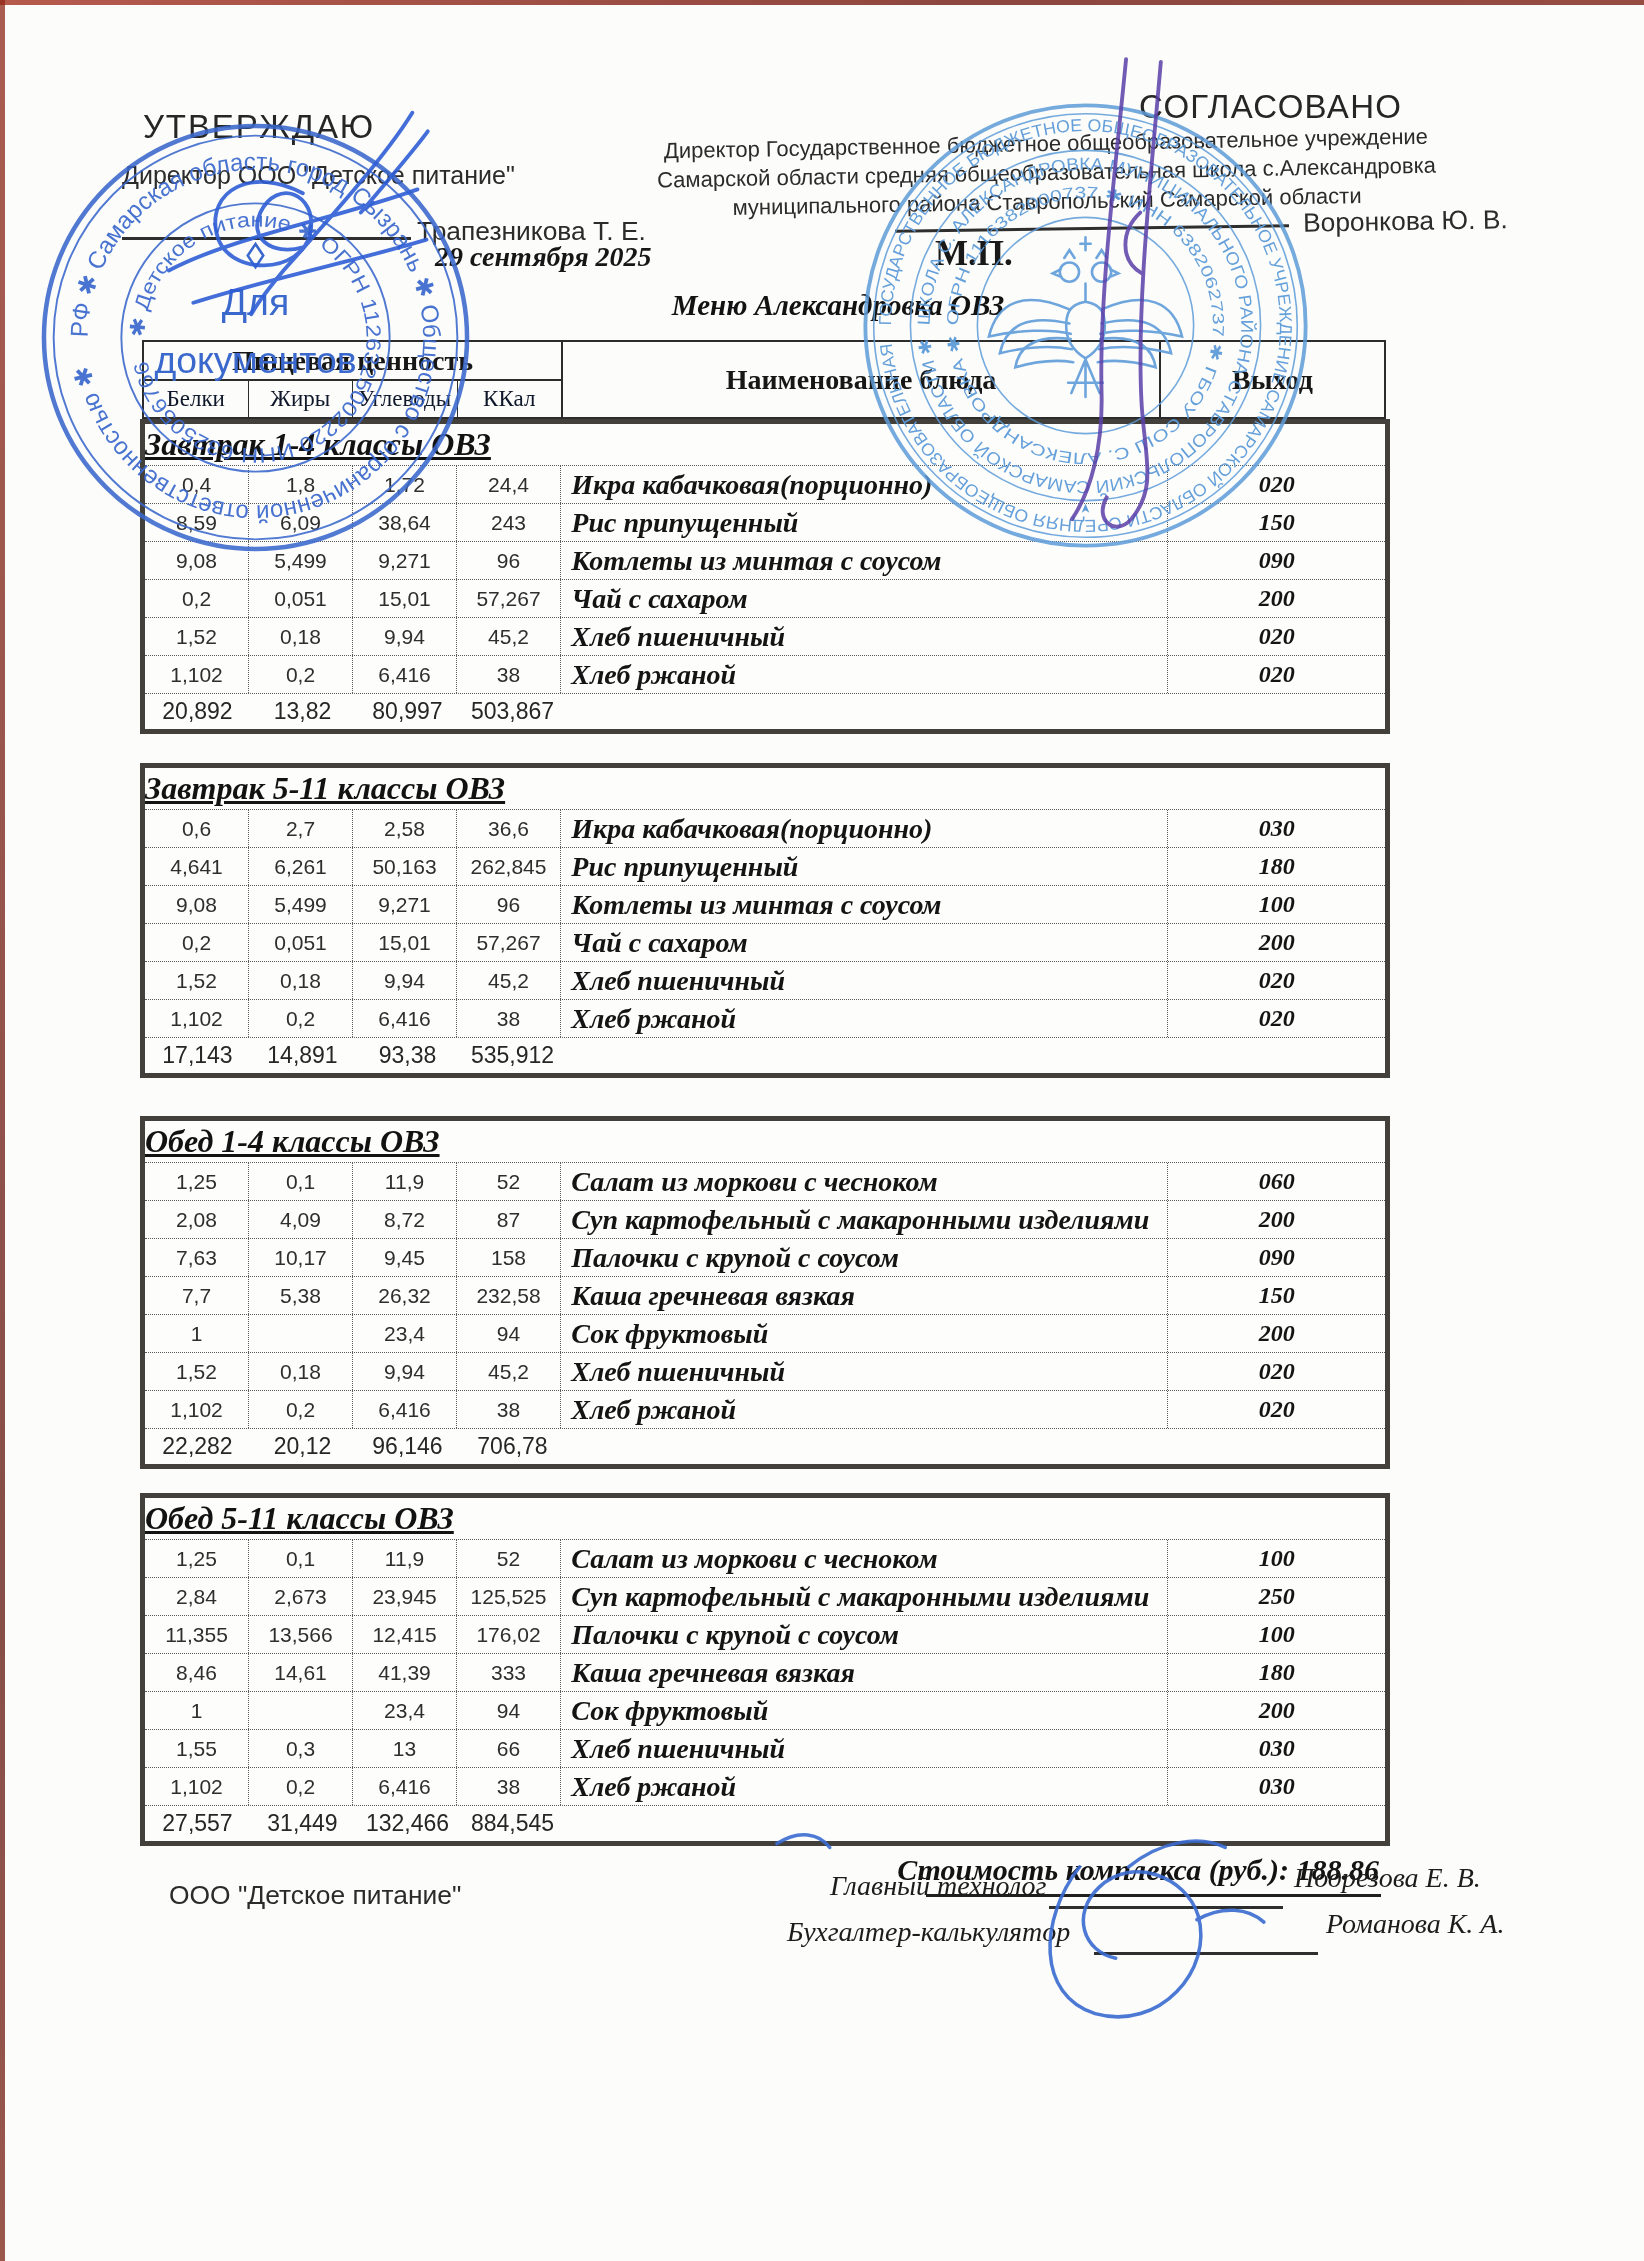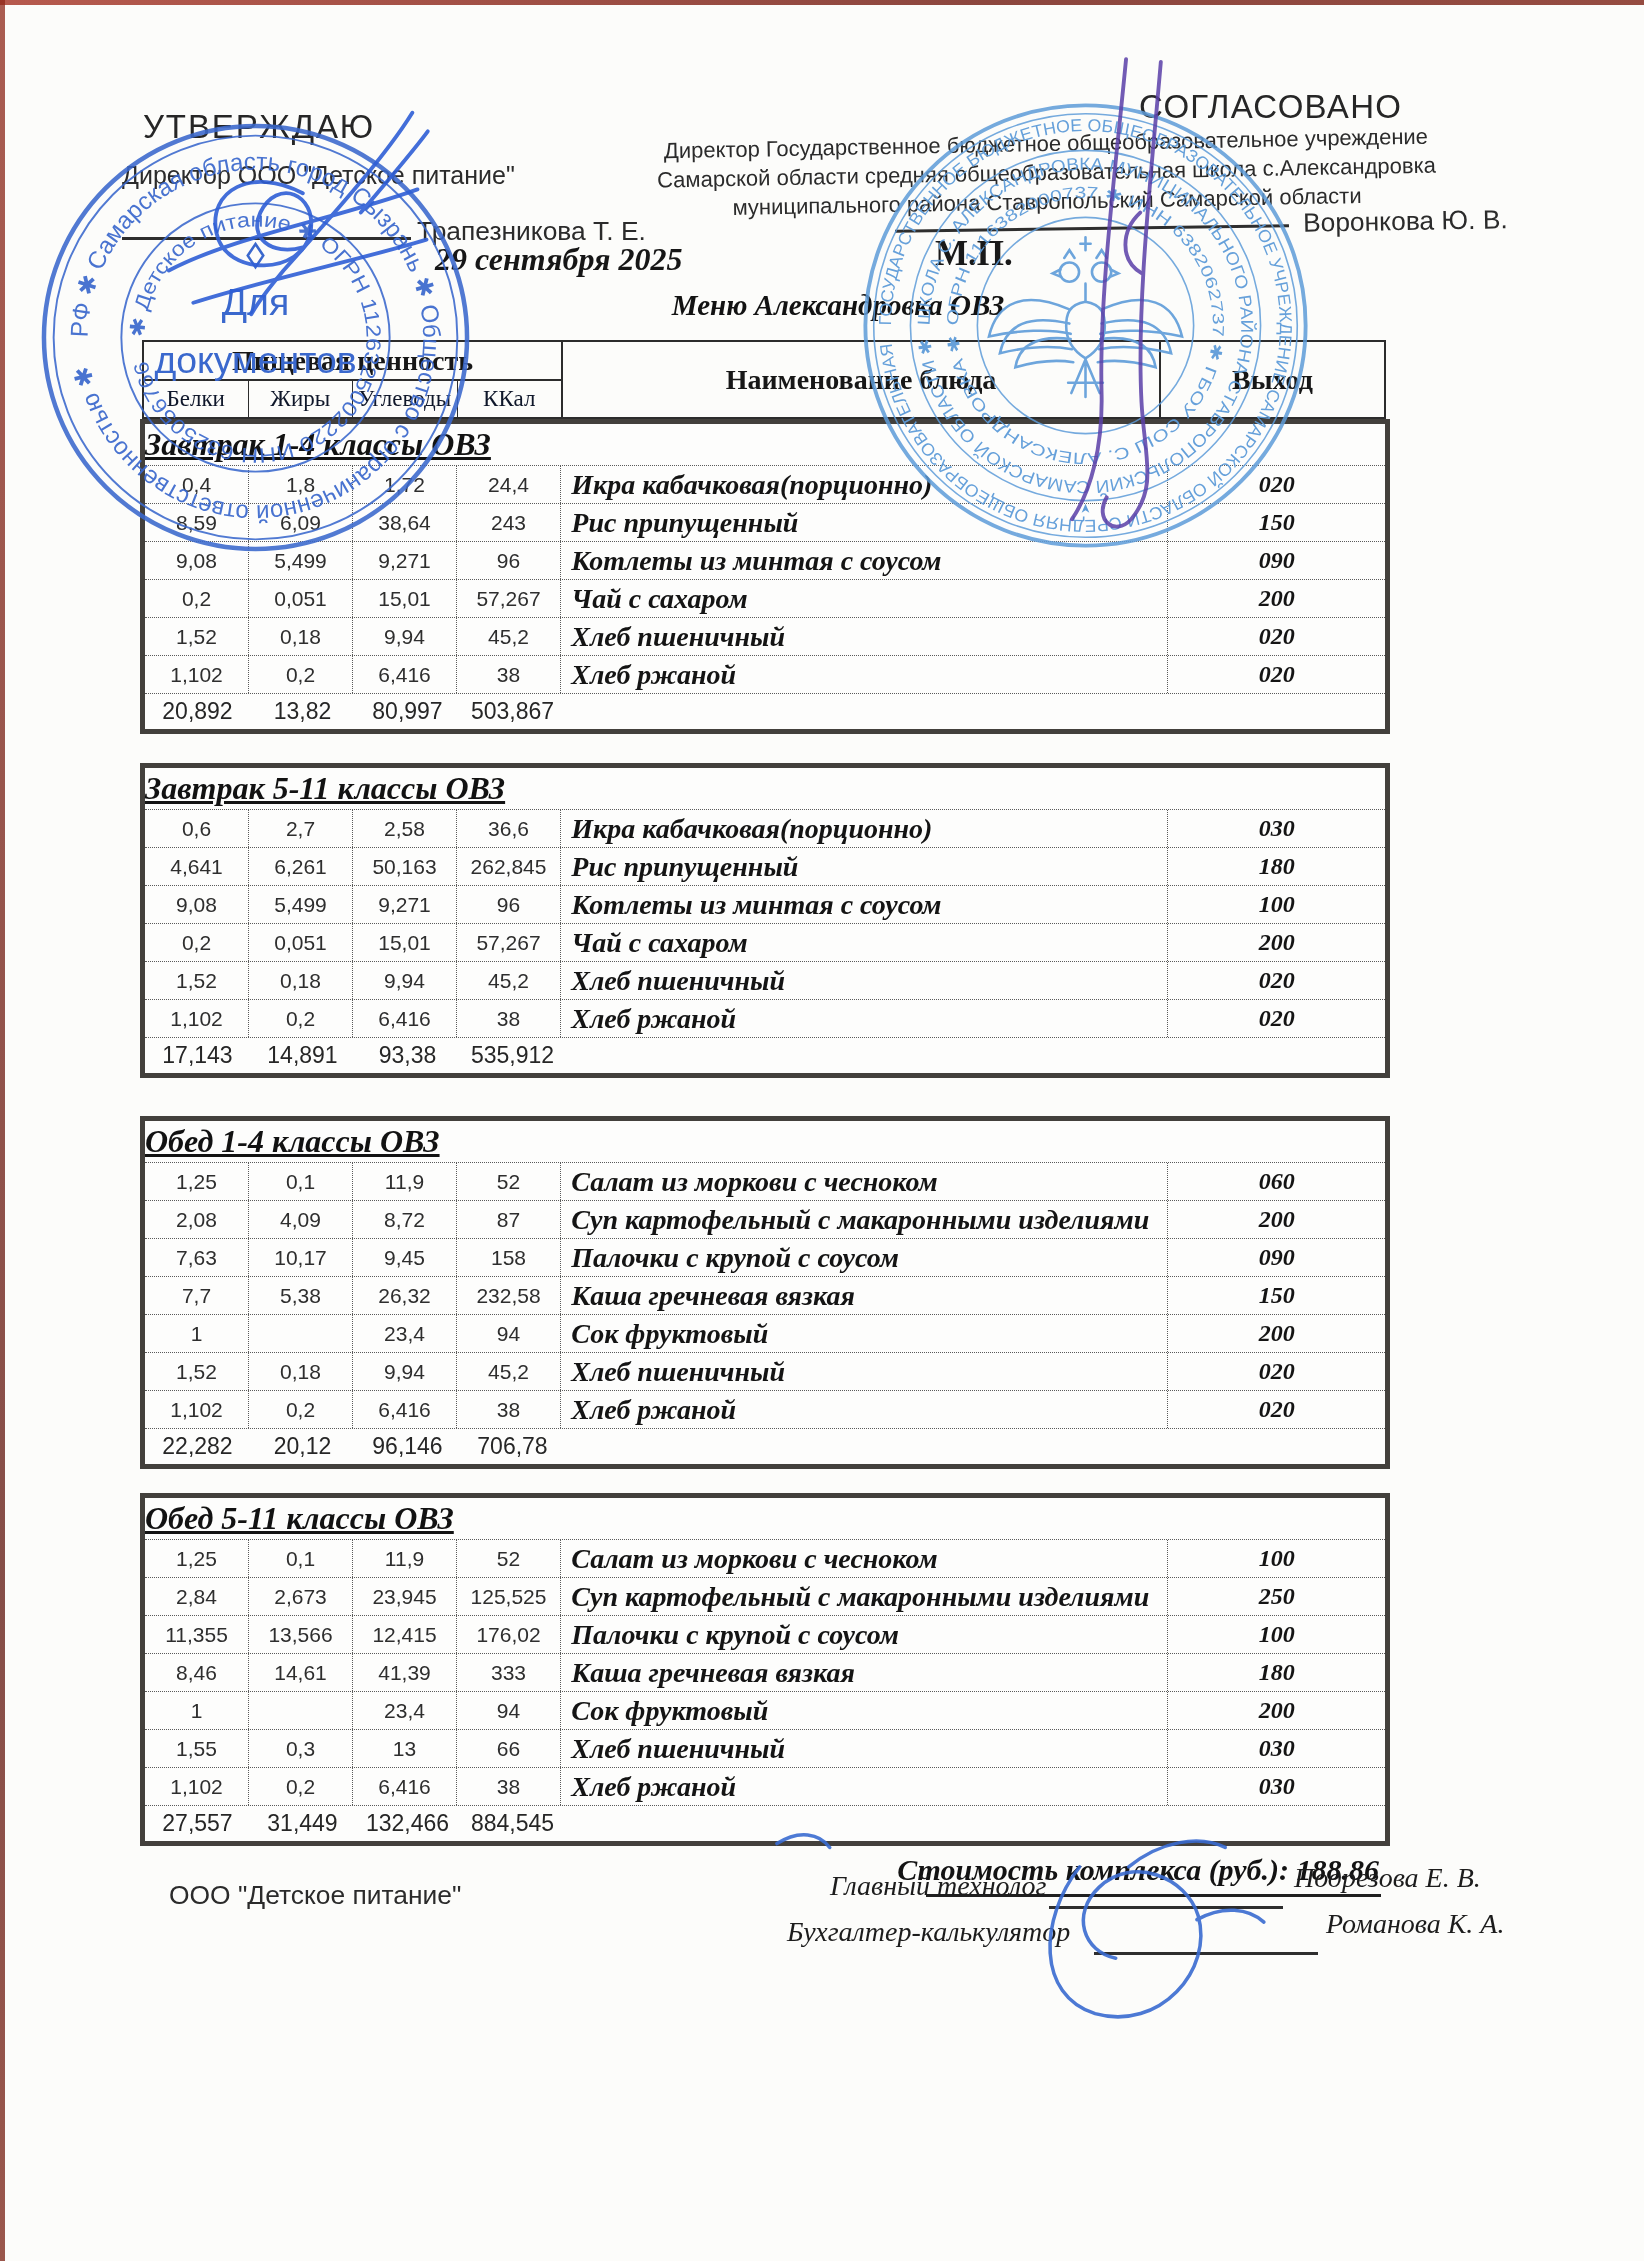--- a/index.html
+++ b/index.html
@@ -8,21 +8,21 @@
   .abs{position:absolute;}
   .sans{font-family:"Liberation Sans","DejaVu Sans",sans-serif;}
   
   .edge-top{left:0;top:0;width:100%;height:4.5px;background:linear-gradient(to right,#a53122,#70190f 60%,#7c2013);opacity:.8;}
   .edge-left{left:0;top:0;width:5.2px;height:100%;background:linear-gradient(to bottom,#8f2718,#5e140c 70%,#7a2012);opacity:.75;}
   
   .approve-title{left:143px;top:108px;font-size:33px;letter-spacing:1.9px;color:#262626;}
   .approve-sub{left:122px;top:161px;font-size:25px;color:#2b2b2b;}
   .sig-line{height:2.6px;background:#2e2e2e;}
   .approve-signee{left:417px;top:216px;font-size:26.4px;color:#2b2b2b;}
-  .approve-date{left:435px;top:241px;font-size:32px;font-weight:bold;font-style:italic;color:#161616;}
+  .approve-date{left:435px;top:241px;font-size:28px;font-weight:bold;font-style:italic;color:#161616;}
   .agree-title{left:1139px;top:88px;font-size:33px;letter-spacing:1.3px;color:#262626;}
   .agree-sub{left:628px;top:129px;width:837px;text-align:center;font-size:22px;line-height:29px;color:#2b2b2b;transform:rotate(-1.1deg);}
   .agree-signee{left:1303px;top:206px;font-size:26.4px;color:#2b2b2b;transform:rotate(-1deg);}
   .seal-mark{left:935px;top:234px;font-size:35px;font-weight:bold;color:#191919;}
   .doc-title{left:271px;top:289px;width:1134px;text-align:center;font-size:29px;font-weight:bold;font-style:italic;color:#121212;}
   
   .hdrtable{left:142px;top:340px;width:1240px;border:2.6px solid #2c2c2c;display:flex;background:transparent;}
   .hdr-left{width:417px;border-right:2.6px solid #2c2c2c;}
   .hdr-nutrition{height:37px;border-bottom:2.6px solid #2c2c2c;display:flex;align-items:center;justify-content:center;
                  font-size:28px;font-weight:bold;color:#171717;}

